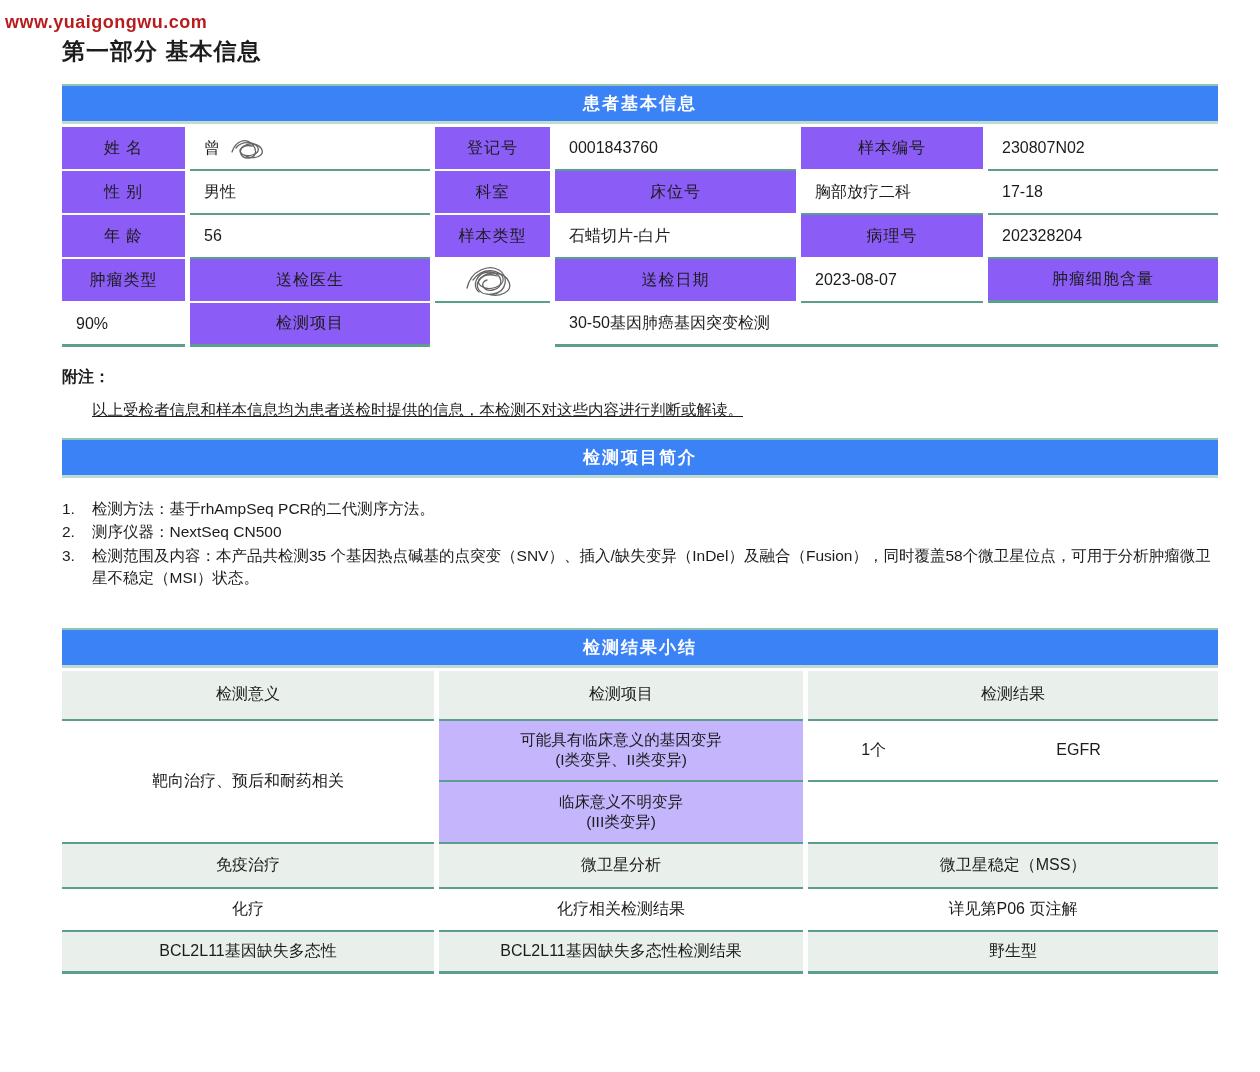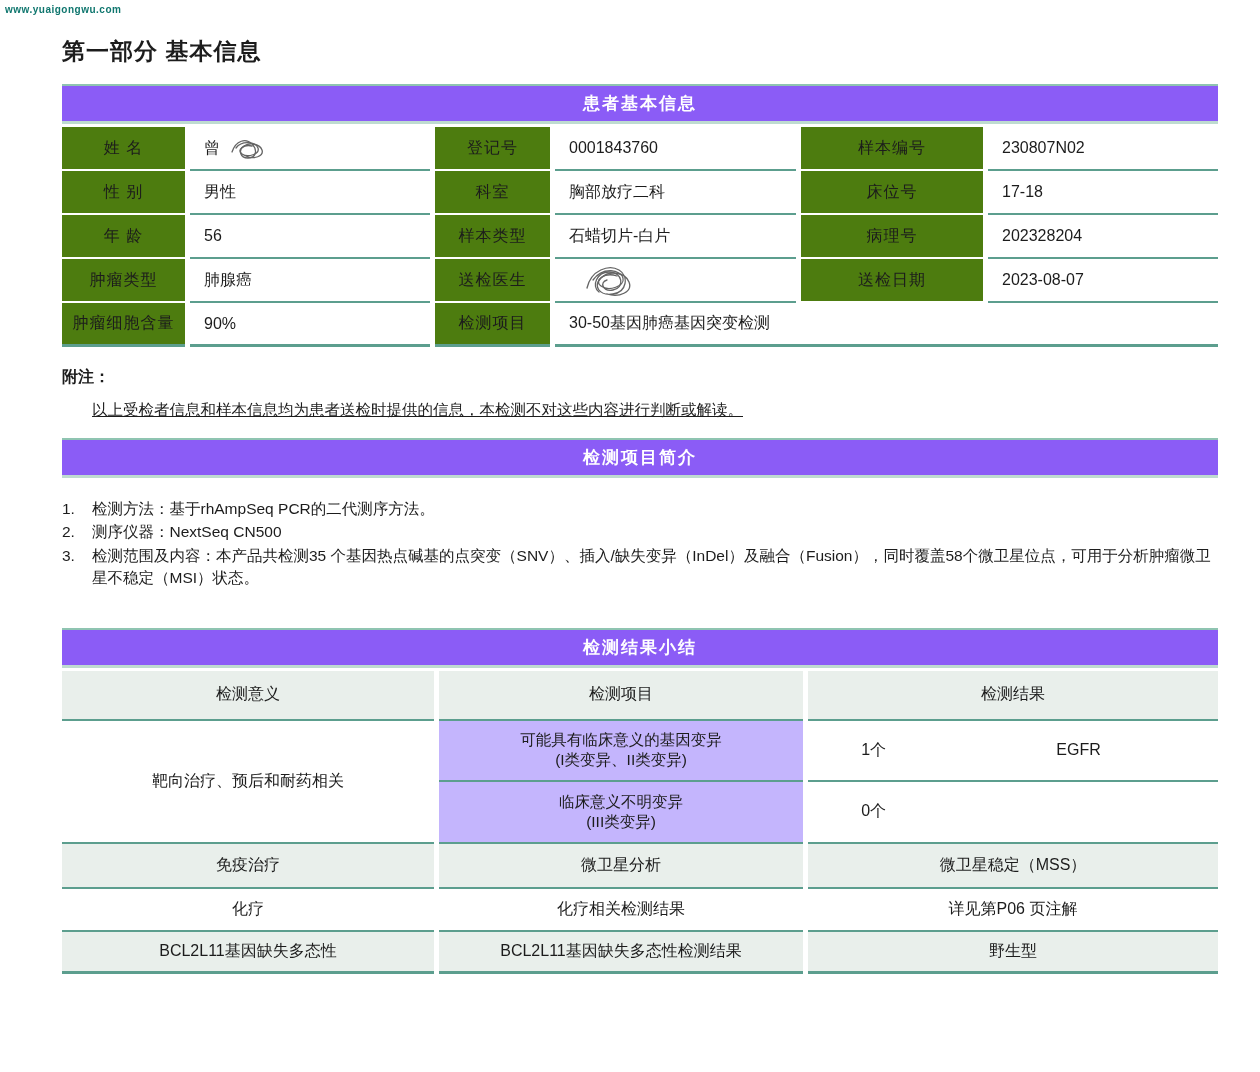--- a/index.html
+++ b/index.html
@@ -1,33 +1,33 @@
 <!DOCTYPE html>
 <html><head>
 <meta charset="utf-8">
 <style>
   * { margin:0; padding:0; box-sizing:border-box; }
   html,body { width:1260px; height:1072px; background:#ffffff; overflow:hidden;
     font-family:"Liberation Sans","DejaVu Sans",sans-serif; color:#1c1c1c; }
-  .watermark { position:absolute; top:4px; left:5px; font-size:10px; font-weight:bold;
-    color:#0f766e; letter-spacing:.5px; }
+  .watermark { position:absolute; top:12px; left:5px; font-size:18px; font-weight:bold;
+    color:#b91c1c; letter-spacing:.5px; }
   .page { position:relative; width:1156px; margin-left:62px; }
   .page-title { padding-top:36px; font-size:23px; font-weight:bold; letter-spacing:1px; }
 
-  .bar { margin-top:17px; height:40px; background:#8b5cf6; color:#fff;
+  .bar { margin-top:17px; height:40px; background:#3b82f6; color:#fff;
     border-top:2px solid #8fc4b1; border-bottom:3px solid #bedbd0;
     display:flex; align-items:center; justify-content:center;
     font-size:17px; font-weight:bold; letter-spacing:2px; }
 
   
   .ptable { display:grid; grid-template-columns:123px 240px 115px 241px 182px 1fr;
     column-gap:5px; margin-top:3px; }
   .pc { height:44px; display:flex; align-items:center; font-size:16px; }
-  .pl { background:#4d7c0f; justify-content:center; letter-spacing:1px;
-    border-bottom:2px solid #ffffff; }
+  .pl { background:#8b5cf6; justify-content:center; letter-spacing:1px;
+    border-bottom:2px solid #ffffff;font-family:Liberation Serif, serif; }
   .pv { padding-left:14px; border-bottom:2px solid #5c9e8e; }
   .plast { border-bottom:3px solid #5c9e8e !important; }
   .span3 { grid-column:4 / 7; }
   .scribble { margin-left:6px; opacity:.85; }
   .scribble path { fill:none; stroke:#4a4a4a; stroke-width:1.3; stroke-linecap:round; }
 
   
   .note { margin-top:20px; }
   .note-label { font-size:16px; font-weight:bold; }
   .note-text { margin-top:12px; padding-left:30px; font-size:15.5px;text-decoration:underline; }
@@ -75,33 +75,32 @@
       </svg>
     </div>
     <div class="pc pl">登记号</div>
     <div class="pc pv">0001843760</div>
     <div class="pc pl">样本编号</div>
     <div class="pc pv">230807N02</div>
 
     <div class="pc pl">性 别</div>
     <div class="pc pv">男性</div>
     <div class="pc pl">科室</div>
+    <div class="pc pl">床位号</div>
     <div class="pc pv">胸部放疗二科</div>
-    <div class="pc pl">床位号</div>
     <div class="pc pv">17-18</div>
 
     <div class="pc pl">年 龄</div>
     <div class="pc pv">56</div>
     <div class="pc pl">样本类型</div>
     <div class="pc pv">石蜡切片-白片</div>
     <div class="pc pl">病理号</div>
     <div class="pc pv">202328204</div>
 
     <div class="pc pl">肿瘤类型</div>
-    <div class="pc pv">肺腺癌</div>
     <div class="pc pl">送检医生</div>
     <div class="pc pv">
       <svg class="scribble" width="64" height="40" viewBox="0 0 64 40">
         <path d="M12 28 C16 10 34 4 44 10 C54 16 52 32 38 34 C24 36 18 26 26 18 C34 10 50 12 54 22 C58 32 44 38 32 34"></path>
         <path d="M18 20 C28 6 46 10 48 18 C50 26 34 32 26 26 C18 20 30 12 42 16"></path>
         <path d="M24 32 C16 26 22 12 34 12 C48 12 50 28 38 30 C28 32 24 22 32 20"></path>
       </svg>
     </div>
     <div class="pc pl">送检日期</div>
     <div class="pc pv">2023-08-07</div>
@@ -153,21 +152,20 @@
         <div class="res-gene">EGFR</div>
       </div>
     </div>
 
     <div class="rc sub-item">
       <span>临床意义不明变异</span>
       <span>(III类变异)</span>
     </div>
     <div class="rc sub-res">
       <div class="res-split">
-        <div class="res-count">0个</div>
         <div class="res-gene"></div>
       </div>
     </div>
 
     <div class="rc light">免疫治疗</div>
     <div class="rc light">微卫星分析</div>
     <div class="rc light">微卫星稳定（MSS）</div>
 
     <div class="rc">化疗</div>
     <div class="rc">化疗相关检测结果</div>

